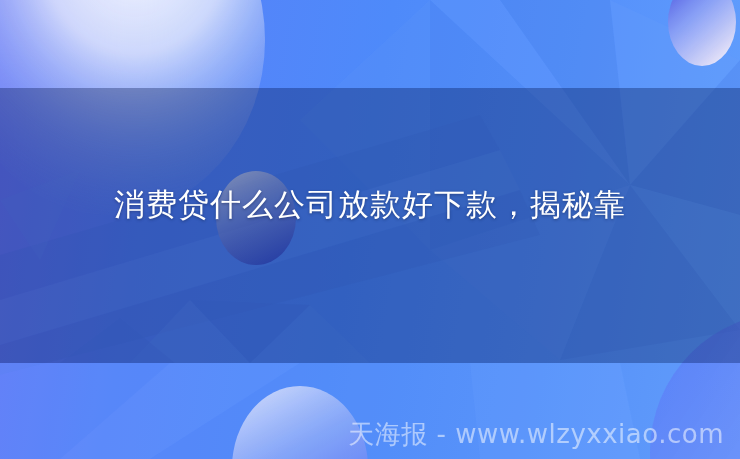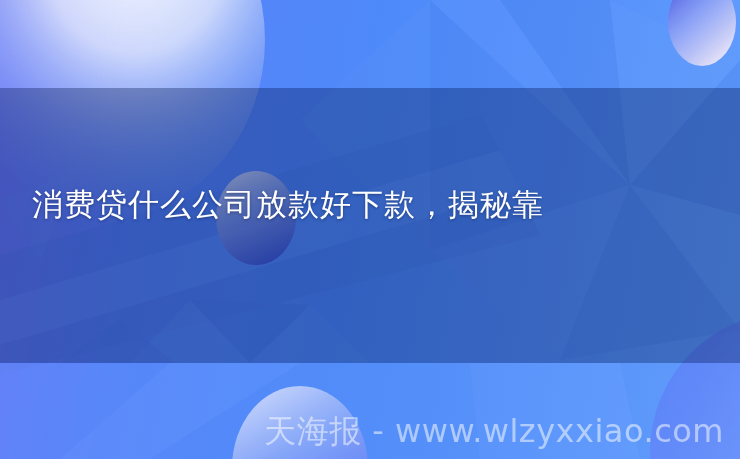--- a/index.html
+++ b/index.html
@@ -33,39 +33,40 @@
   .band{position:absolute;left:0;width:100%;pointer-events:none;}
   .band-top   {top:0;    height:88px;  background:rgba(255,255,255,0.045);}
   .band-mid   {top:88px; height:275px; background:rgba(12,26,78,0.34);}
   .band-bot   {top:363px;height:96px;  background:rgba(255,255,255,0.055);}
 
   
   .title-wrap{
     position:absolute;
     left:0; right:0;
     top:181px;
-    padding:0 32px;
+    text-align:center;
+    padding:0 24px;
   }
   .title-line{
     color:#ffffff;
     font-size:31px;
     line-height:47px;
     letter-spacing:1px;
     font-weight:400;
     text-shadow:0 1px 3px rgba(10,22,60,0.45);
     white-space:nowrap;
   }
 
   
   .watermark{
     position:absolute;
     right:16px;
     bottom:12px;
     color:rgba(255,255,255,0.52);
-    font-size:32px;
+    font-size:26px;
     line-height:1;
     letter-spacing:0.5px;
     white-space:nowrap;
     font-weight:400;
   }
 </style>
 </head>
 <body>
 
 <div id="poster">

